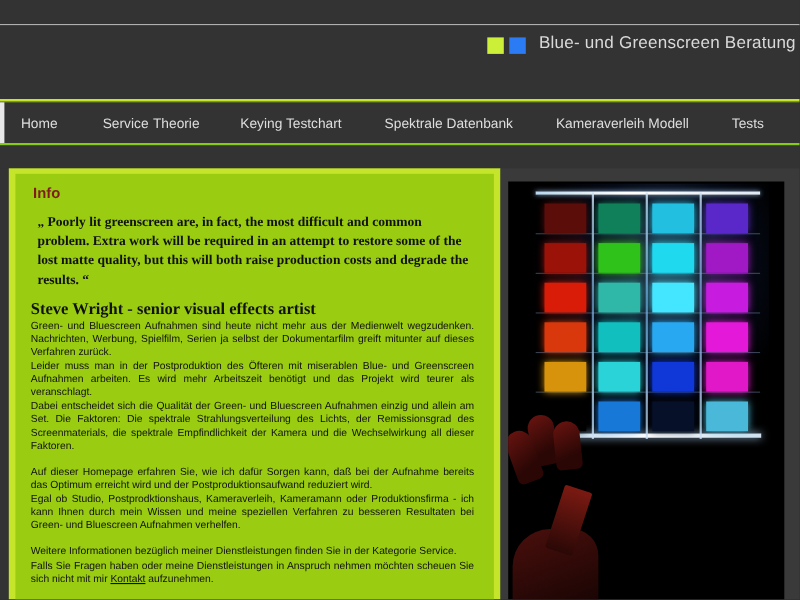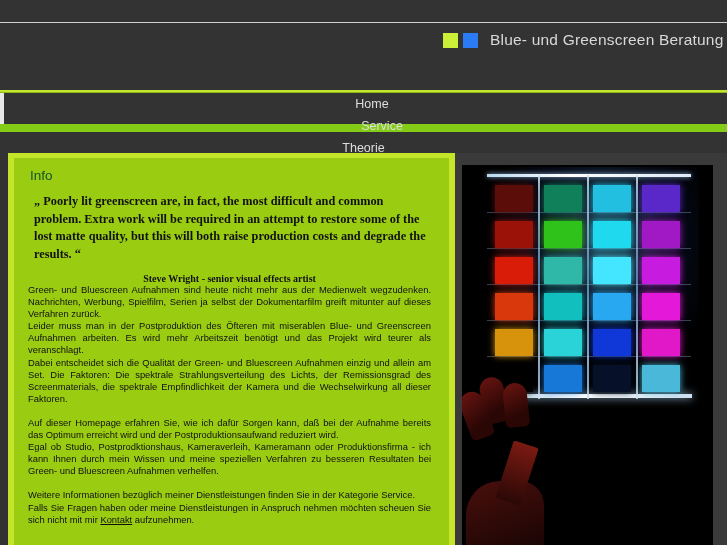--- a/index.html
+++ b/index.html
@@ -31,21 +31,21 @@
     border-bottom: 2px solid #c4e52a;
     box-sizing: border-box;
   }
   .brand-block {
     position: absolute;
     left: 443px;
     top: 8px;
   }
   .brand-title-row {
     display: flex;
-    align-items: center;
+    align-items: flex-end;
   }
   .sw {
     width: 15px;
     height: 15px;
     display: inline-block;
   }
   .sw-green { background: #ccf037; }
   .sw-blue  { background: #2b7bf5; margin-left: 5px; }
   .brand-title {
     margin-left: 12px;
@@ -61,26 +61,25 @@
     font-size: 10.5px;
     line-height: 13px;
     white-space: nowrap;
   }
 
   
   .navbar {
     height: 40px;
     background: #333333;
     border-top: 1px solid #8cb81b;
-    border-bottom: 8px solid #84cc16;
+    border-bottom: 2px solid #84cc16;
     box-sizing: border-box;
     display: flex;
     align-items: center;
     position: relative;
-    flex-direction: column;
   }
   .navbar::before {
     content: "";
     position: absolute;
     left: 0; top: 0; bottom: 0;
     width: 4px;
     background: #e8e8e8;
   }
   .nav-item {
     color: #dedede;
@@ -111,38 +110,38 @@
   }
   .left-inner {
     background: #9acd12;
     width: 100%;
     height: 100%;
     box-sizing: border-box;
     padding: 8px 12px 0 14px;
   }
   .info-title {
     font-size: 13.5px;
-    font-weight: normal;
-    color: #14532d;
+    font-weight: bold;
+    color: #7f1d1d;
     margin: 2px 0 10px 2px;
   }
   .quote {
     font-family: "Liberation Serif", serif;
     font-weight: bold;
     font-size: 12.3px;
     line-height: 17.5px;
     color: #111111;
     margin: 0 8px 0 6px;
   }
   .quote-author {
     font-family: "Liberation Serif", serif;
     font-weight: bold;
-    font-size: 10px;
+    font-size: 15px;
     color: #111111;
-    text-align: center;
+    text-align: left;
     margin: 10px 6px 0 0;
   }
   .body-block {
     font-size: 9.4px;
     line-height: 12.1px;
     color: #101010;
     text-align: justify;
     padding-right: 6px;
   }
   .body-block p { margin: 0 0 12px 0; }

